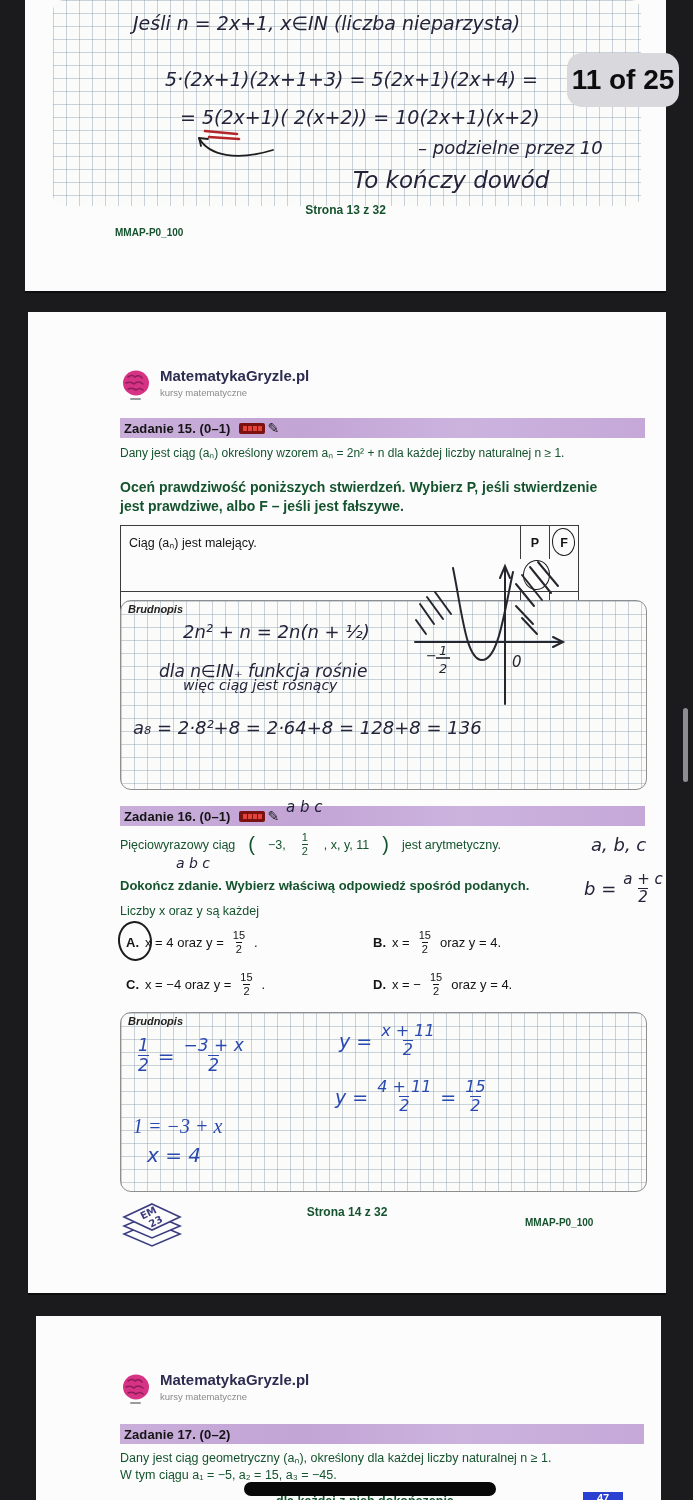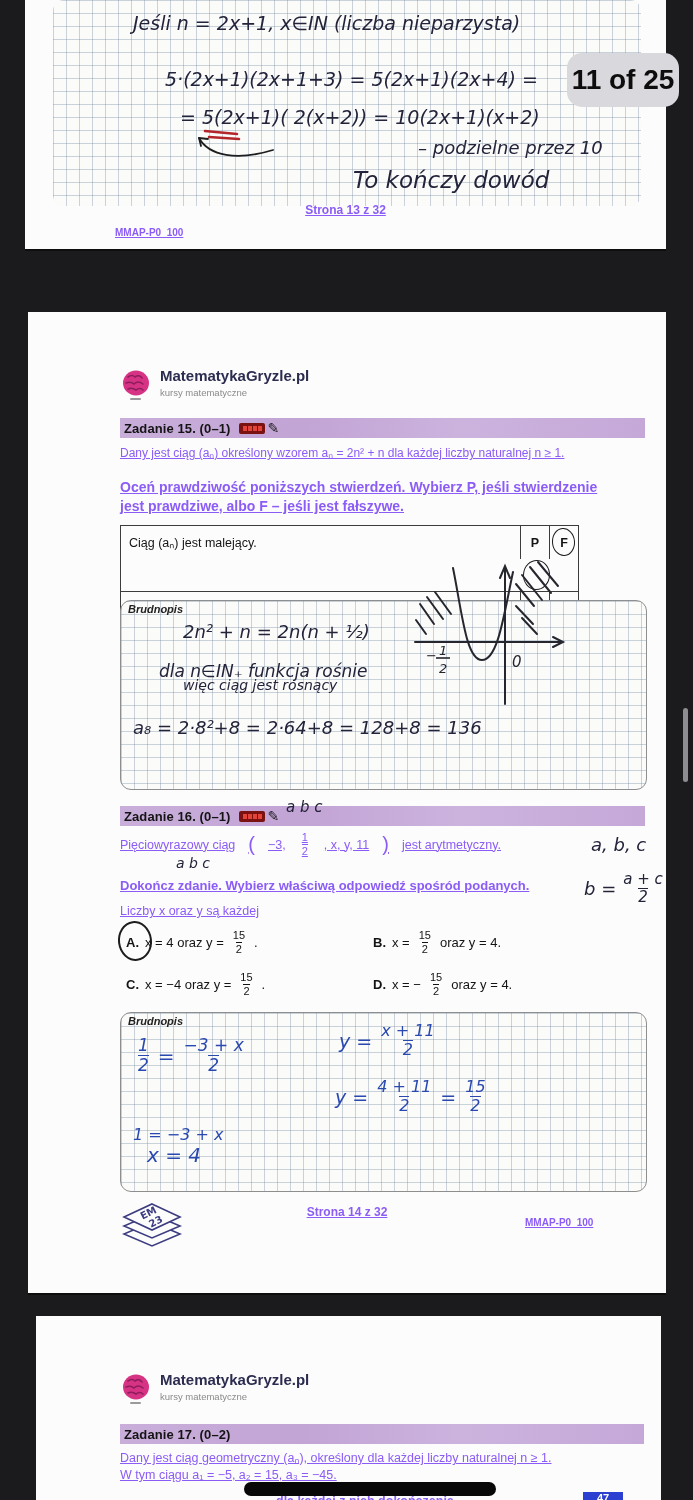--- a/index.html
+++ b/index.html
@@ -1,20 +1,20 @@
 <!DOCTYPE html>
 <html><head>
 <meta charset="utf-8">
 <style>
   html,body{margin:0;padding:0;}
   body{width:693px;height:1500px;overflow:hidden;background:#1b1b1d;font-family:"Liberation Sans",sans-serif;position:relative;}
   .screen{position:absolute;left:0;top:0;width:693px;height:1500px;overflow:hidden;}
   .page{position:absolute;background:#fcfcfc;box-shadow:0 2px 0 #0e0e0e;}
   .abs{position:absolute;}
-  .print{font-family:"Liberation Sans",sans-serif;color:#8b5cf6;text-decoration:underline;}
+  .print{font-family:"Liberation Sans",sans-serif;color:#14532d;}
   .bold{font-weight:bold;}
   .hand{font-family:"DejaVu Sans",sans-serif;font-style:italic;color:#23233a;white-space:nowrap;}
   .hand-blue{color:#2a49b0;}
   .grid-paper{background-image:
       linear-gradient(to right, rgba(120,140,165,.38) 1px, transparent 1px),
       linear-gradient(to bottom, rgba(120,140,165,.38) 1px, transparent 1px);
     background-size:13px 13px;background-color:#fbfbfa;border-radius:11px;}
   .zbar{background:linear-gradient(90deg,#c9aeda,#c2a4d5 35%,#ccb3de 65%,#c5a8d8);height:20px;display:flex;align-items:center;}
   .zbar .ztitle{font-size:13px;font-weight:bold;color:#141414;padding-left:4px;letter-spacing:.1px;}
   .difficon{width:26px;height:11px;background:#7a1212;border-radius:2px;display:flex;align-items:center;justify-content:center;gap:1px;margin-left:9px;}
@@ -40,21 +40,21 @@
   .logo .lt2{font-size:9.5px;color:#8a8a8a;margin-top:2px;}
   .marker{position:absolute;background:#080808;border-radius:8px;}
   .bluebox{position:absolute;background:#2b3fd0;color:#fff;font-size:11px;font-weight:bold;display:flex;align-items:flex-start;justify-content:center;overflow:hidden;}
   svg text{font-family:"DejaVu Sans",sans-serif;}
 </style>
 </head>
 <body>
 
 <div class="screen">
 
-  <div class="page" style="left:25px;top:0;width:641px;height:249px;">
+  <div class="page" style="left:25px;top:0;width:641px;height:291px;">
     <div class="abs grid-paper" style="left:28px;top:0;width:588px;height:206px;"></div>
 
     <div class="abs hand" style="left:108px;top:12px;font-size:19px;">Jeśli   n = 2x+1,   x∈IN   (liczba nieparzysta)</div>
     <div class="abs hand" style="left:140px;top:68px;font-size:19px;">5·(2x+1)(2x+1+3) =  5(2x+1)(2x+4) =</div>
     <div class="abs hand" style="left:155px;top:106px;font-size:19px;">=  5(2x+1)( 2(x+2)) =  10(2x+1)(x+2)</div>
 
     <svg class="abs" style="left:150px;top:124px;" width="130" height="38" viewBox="0 0 130 38">
       <path d="M30,7 l32,3 M34,13 l30,2" stroke="#b3272a" stroke-width="2.6" fill="none" stroke-linecap="round"></path>
       <path d="M98,26 C62,37 34,32 24,14" stroke="#1e1e1e" stroke-width="1.8" fill="none" stroke-linecap="round"></path>
       <path d="M24,14 l9,1 M24,14 l2,8" stroke="#1e1e1e" stroke-width="1.8" fill="none" stroke-linecap="round"></path>
@@ -223,21 +223,21 @@
         <span class="frac" style="font-size:17px;">
             <span class="num">1</span>
             <span class="den">2</span>
           </span>
         <span>=</span>
         <span class="frac" style="font-size:17px;">
             <span class="num">−3 + x</span>
             <span class="den">2</span>
           </span>
       </div>
-      <div class="abs hand hand-blue" style="left:12px;top:112px;font-size:16px;">1 = −3 + x</div>
+      <div class="abs hand hand-blue" style="left:12px;top:102px;font-size:20px;font-family:Liberation Serif, serif;">1 = −3 + x</div>
       <div class="abs hand hand-blue" style="left:26px;top:130px;font-size:20px;">x = 4</div>
       <div class="abs hand hand-blue" style="left:218px;top:10px;font-size:19px;display:flex;align-items:center;gap:6px;">
         <span>y =</span>
         <span class="frac" style="font-size:16px;">
             <span class="num">x + 11</span>
             <span class="den">2</span>
           </span>
       </div>
       <div class="abs hand hand-blue" style="left:214px;top:66px;font-size:19px;display:flex;align-items:center;gap:6px;">
         <span>y =</span>

